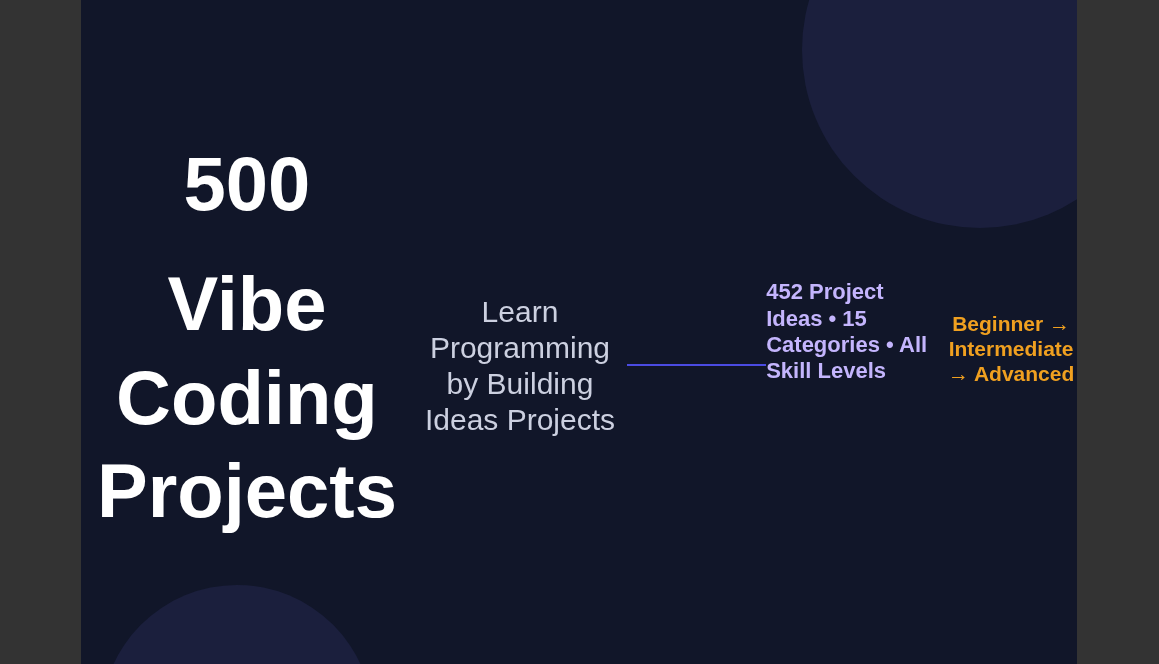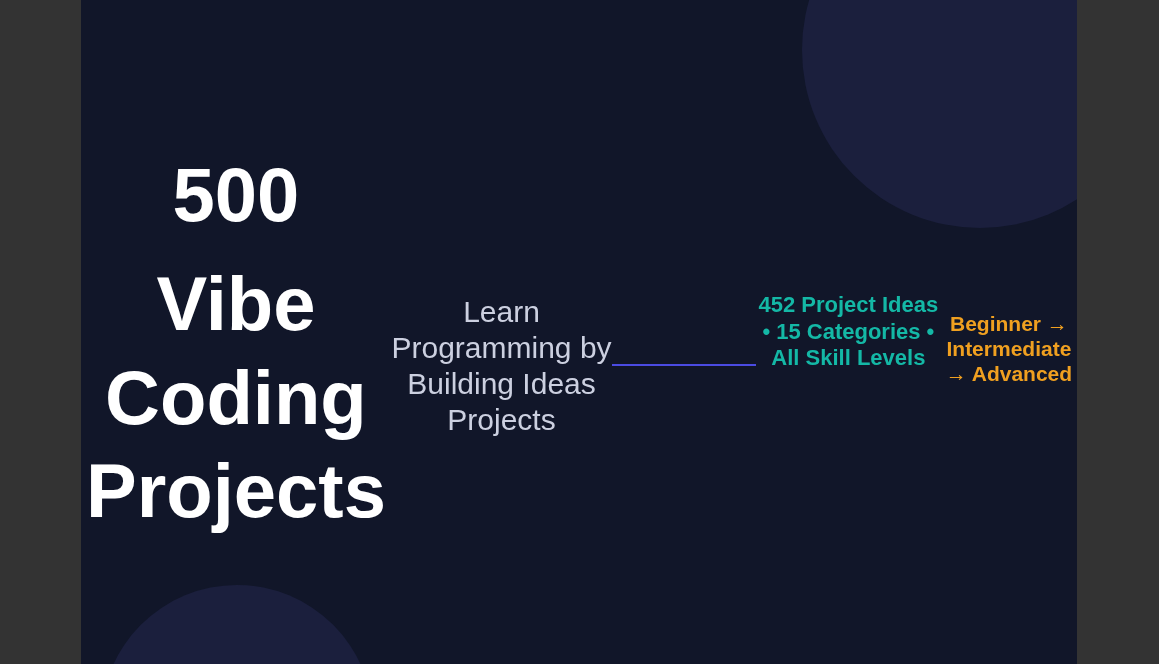--- a/index.html
+++ b/index.html
@@ -76,21 +76,21 @@
     line-height: 1.38;
     letter-spacing: 0px;
     margin: 0;
   }
 
   .title-main {
     font-size: 76px;
     font-weight: bold;
     color: #ffffff;
     line-height: 1.23;
-    margin: 5px;
+    margin: 16px;
     padding-top: 4px;
   }
 
   .subtitle {
     font-size: 30px;
     font-weight: normal;
     color: #ccd0e0;
     text-align: center;
     margin-top: 68px;
     line-height: 1.2;
@@ -100,22 +100,21 @@
     width: 402px;
     height: 2px;
     background: #4b4be2;
     margin-top: 74px;
     border: none;
   }
 
   .stats {
     font-size: 22px;
     font-weight: bold;
-    color: #14b8a6;
-    text-align: center;
+    color: #c4b5fd;
     line-height: 1.2;
   }
 
   .levels {
     font-size: 21px;
     font-weight: bold;
     color: #f0a020;
     text-align: center;
     margin-top: 33px;
     line-height: 1.2;

